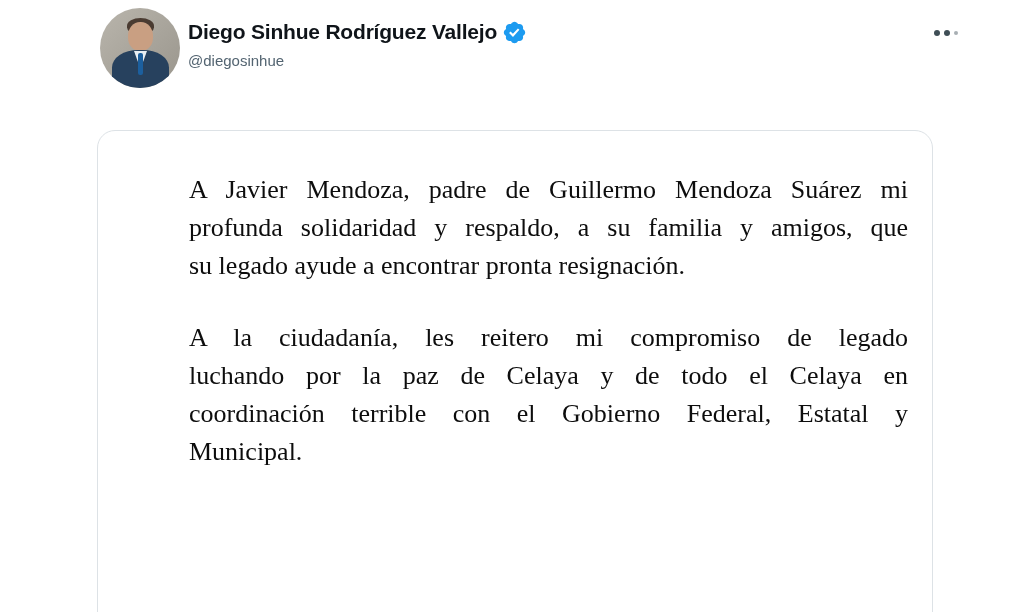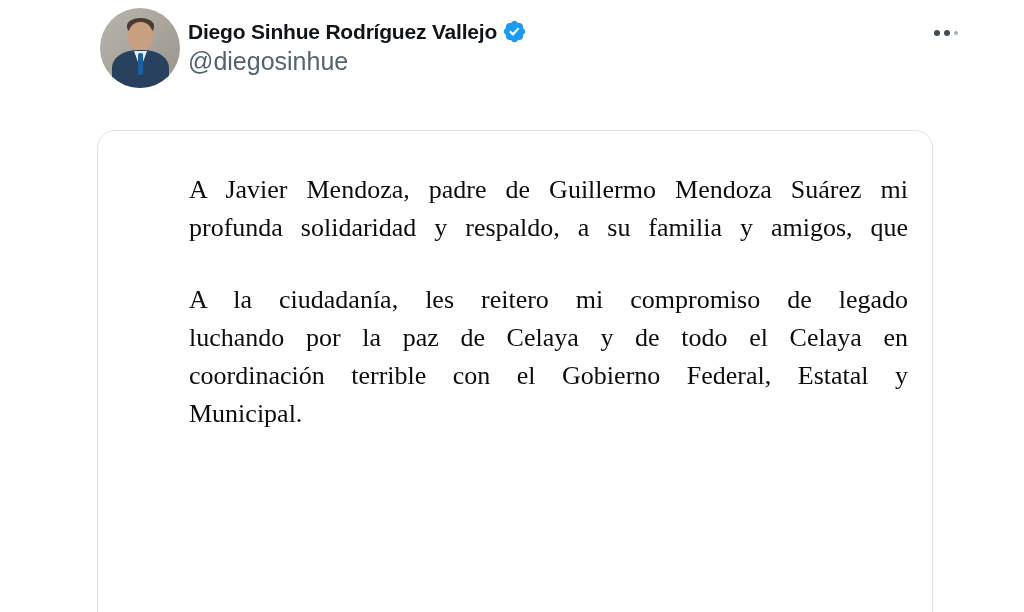--- a/index.html
+++ b/index.html
@@ -43,28 +43,28 @@
   .avatar .shirt {
     position: absolute; left: 34px; top: 43px; width: 13px; height: 18px;
     background: #e9eef2; clip-path: polygon(0 0, 100% 0, 50% 100%);
   }
   .avatar .tie {
     position: absolute; left: 38px; top: 45px; width: 5px; height: 22px;
     background: #1c5f9e; border-radius: 2px;
   }
 
   .author-block { margin-left: 8px; padding-top: 11px; }
-  .author-row { display: flex; align-items: flex-start; cursor: pointer; }
+  .author-row { display: flex; align-items: flex-end; cursor: pointer; }
   .author-name {
     font-size: 21px; font-weight: 700; color: #0f1419;
     letter-spacing: -0.2px; line-height: 26px;
   }
   .verified-badge { width: 25px; height: 25px; margin-left: 5px; flex: 0 0 auto; }
   .author-handle {
-    font-size: 25px; color: #536471; line-height: 24px; margin-top: 4px;
+    font-size: 15px; color: #536471; line-height: 24px; margin-top: 4px;
     cursor: pointer;
   }
 
   
   .more-button {
     position: absolute; left: 932px; top: 24px;
     display: flex; align-items: center; gap: 4px;
     padding: 6px 2px; cursor: pointer; border: none; background: transparent;
   }
   .more-button .dot {
@@ -117,20 +117,21 @@
   <span class="dot"></span>
   <span class="dot"></span>
   <span class="dot faded"></span>
 </button>
 
 <div class="image-card">
   <div class="image-card-inner">
     <div class="paragraph">
       <div class="line">A Javier Mendoza, padre de Guillermo Mendoza Suárez mi</div>
       <div class="line">profunda solidaridad y respaldo, a su familia y amigos, que</div>
+      <div class="line last">su legado ayude a encontrar pronta resignación.</div>
     </div>
     <div class="paragraph">
       <div class="line">A la ciudadanía, les reitero mi compromiso de legado</div>
       <div class="line">luchando por la paz de Celaya y de todo el Celaya en</div>
       <div class="line">coordinación terrible con el Gobierno Federal, Estatal y</div>
       <div class="line last">Municipal.</div>
     </div>
   </div>
 </div>
 

